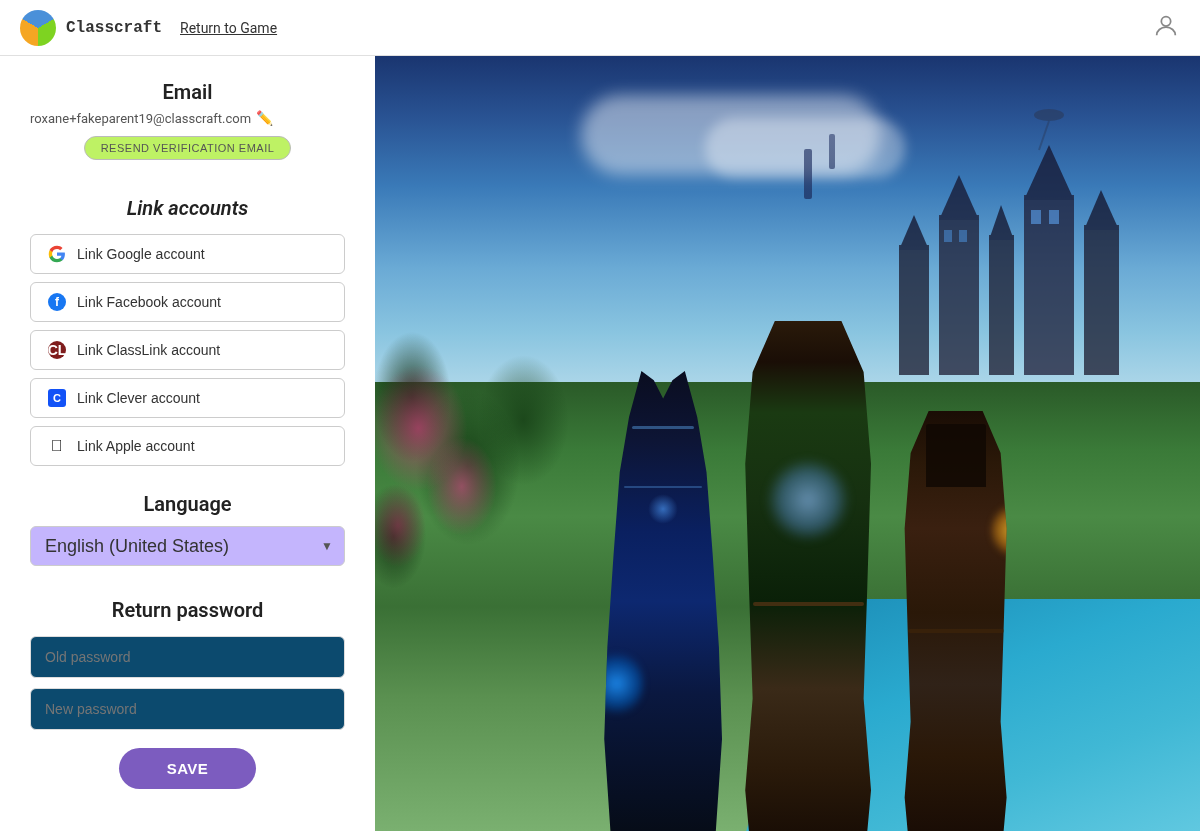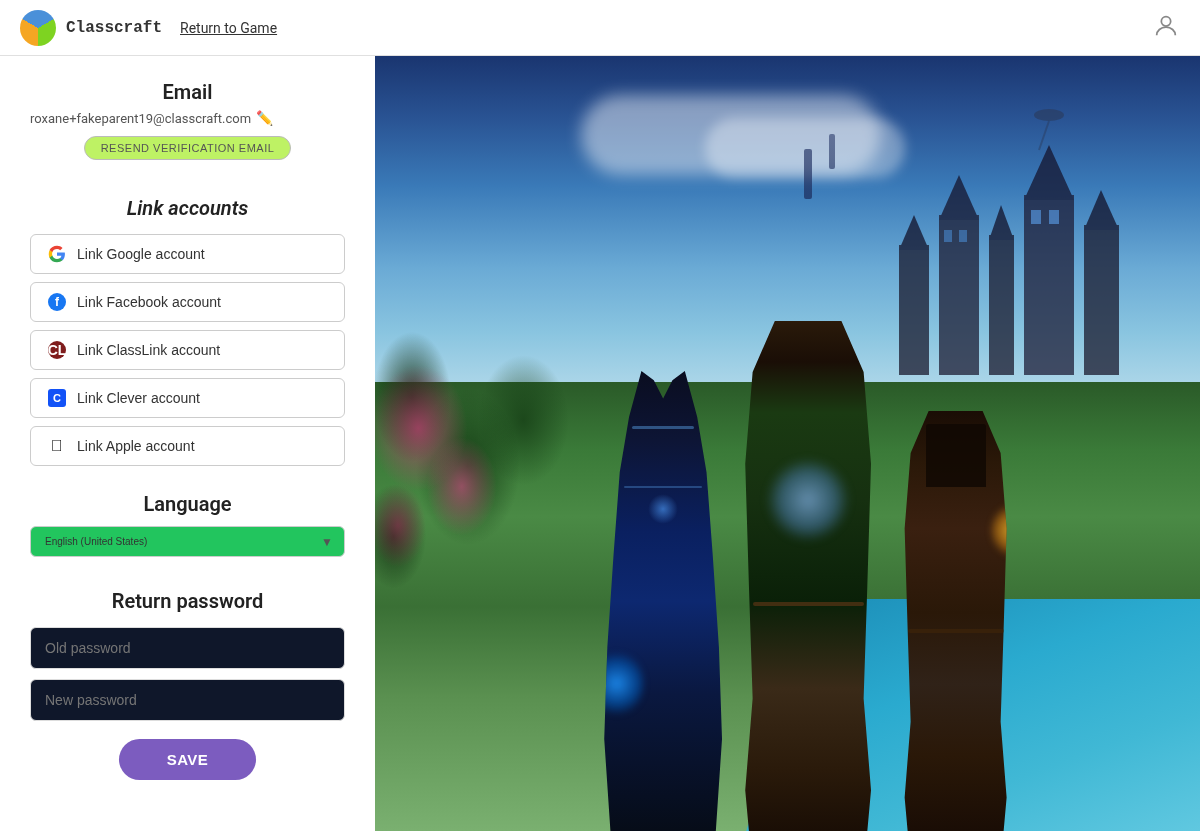--- a/index.html
+++ b/index.html
@@ -116,32 +116,32 @@
     .apple-icon { font-size: 16px; color: #000; }
 
     
     .language-title {
       font-size: 20px; font-weight: 600; color: #222; text-align: center; margin-bottom: 10px; margin-top: 10px;
     }
     .lang-select-wrap {
       width: 100%; position: relative; margin-bottom: 20px;
     }
     .lang-select {
-      width: 100%; padding: 9px 36px 9px 14px; border: 1px solid #ccc; border-radius: 6px; appearance: none; font-size: 10px; color: #333; background: #22c55e; cursor: pointer;
+      width: 100%; padding: 9px 36px 9px 14px; border: 1px solid #ccc; border-radius: 6px; appearance: none; font-size: 18px; color: #333; background: #c4b5fd; cursor: pointer;
     }
     .lang-chevron {
       position: absolute; right: 12px; top: 50%; transform: translateY(-50%); pointer-events: none; color: #555; font-size: 12px;
     }
 
     
     .reset-title {
       font-size: 20px; font-weight: 600; color: #222; text-align: center; margin-bottom: 14px; margin-top: 4px;
     }
     .pw-input {
-      width: 100%; padding: 12px 14px; border: 1px solid #ddd; border-radius: 6px; font-size: 14px; color: #999; margin-bottom: 10px; outline: none; background: #0f172a;
+      width: 100%; padding: 12px 14px; border: 1px solid #ddd; border-radius: 6px; font-size: 14px; color: #999; margin-bottom: 10px; outline: none; background: #0c4a6e;
     }
     .save-btn {
       background: #7c5cbf;
       color: #fff;
       border: none;
       border-radius: 24px;
       padding: 12px 48px;
       font-size: 15px;
       font-weight: 600;
       cursor: pointer;

